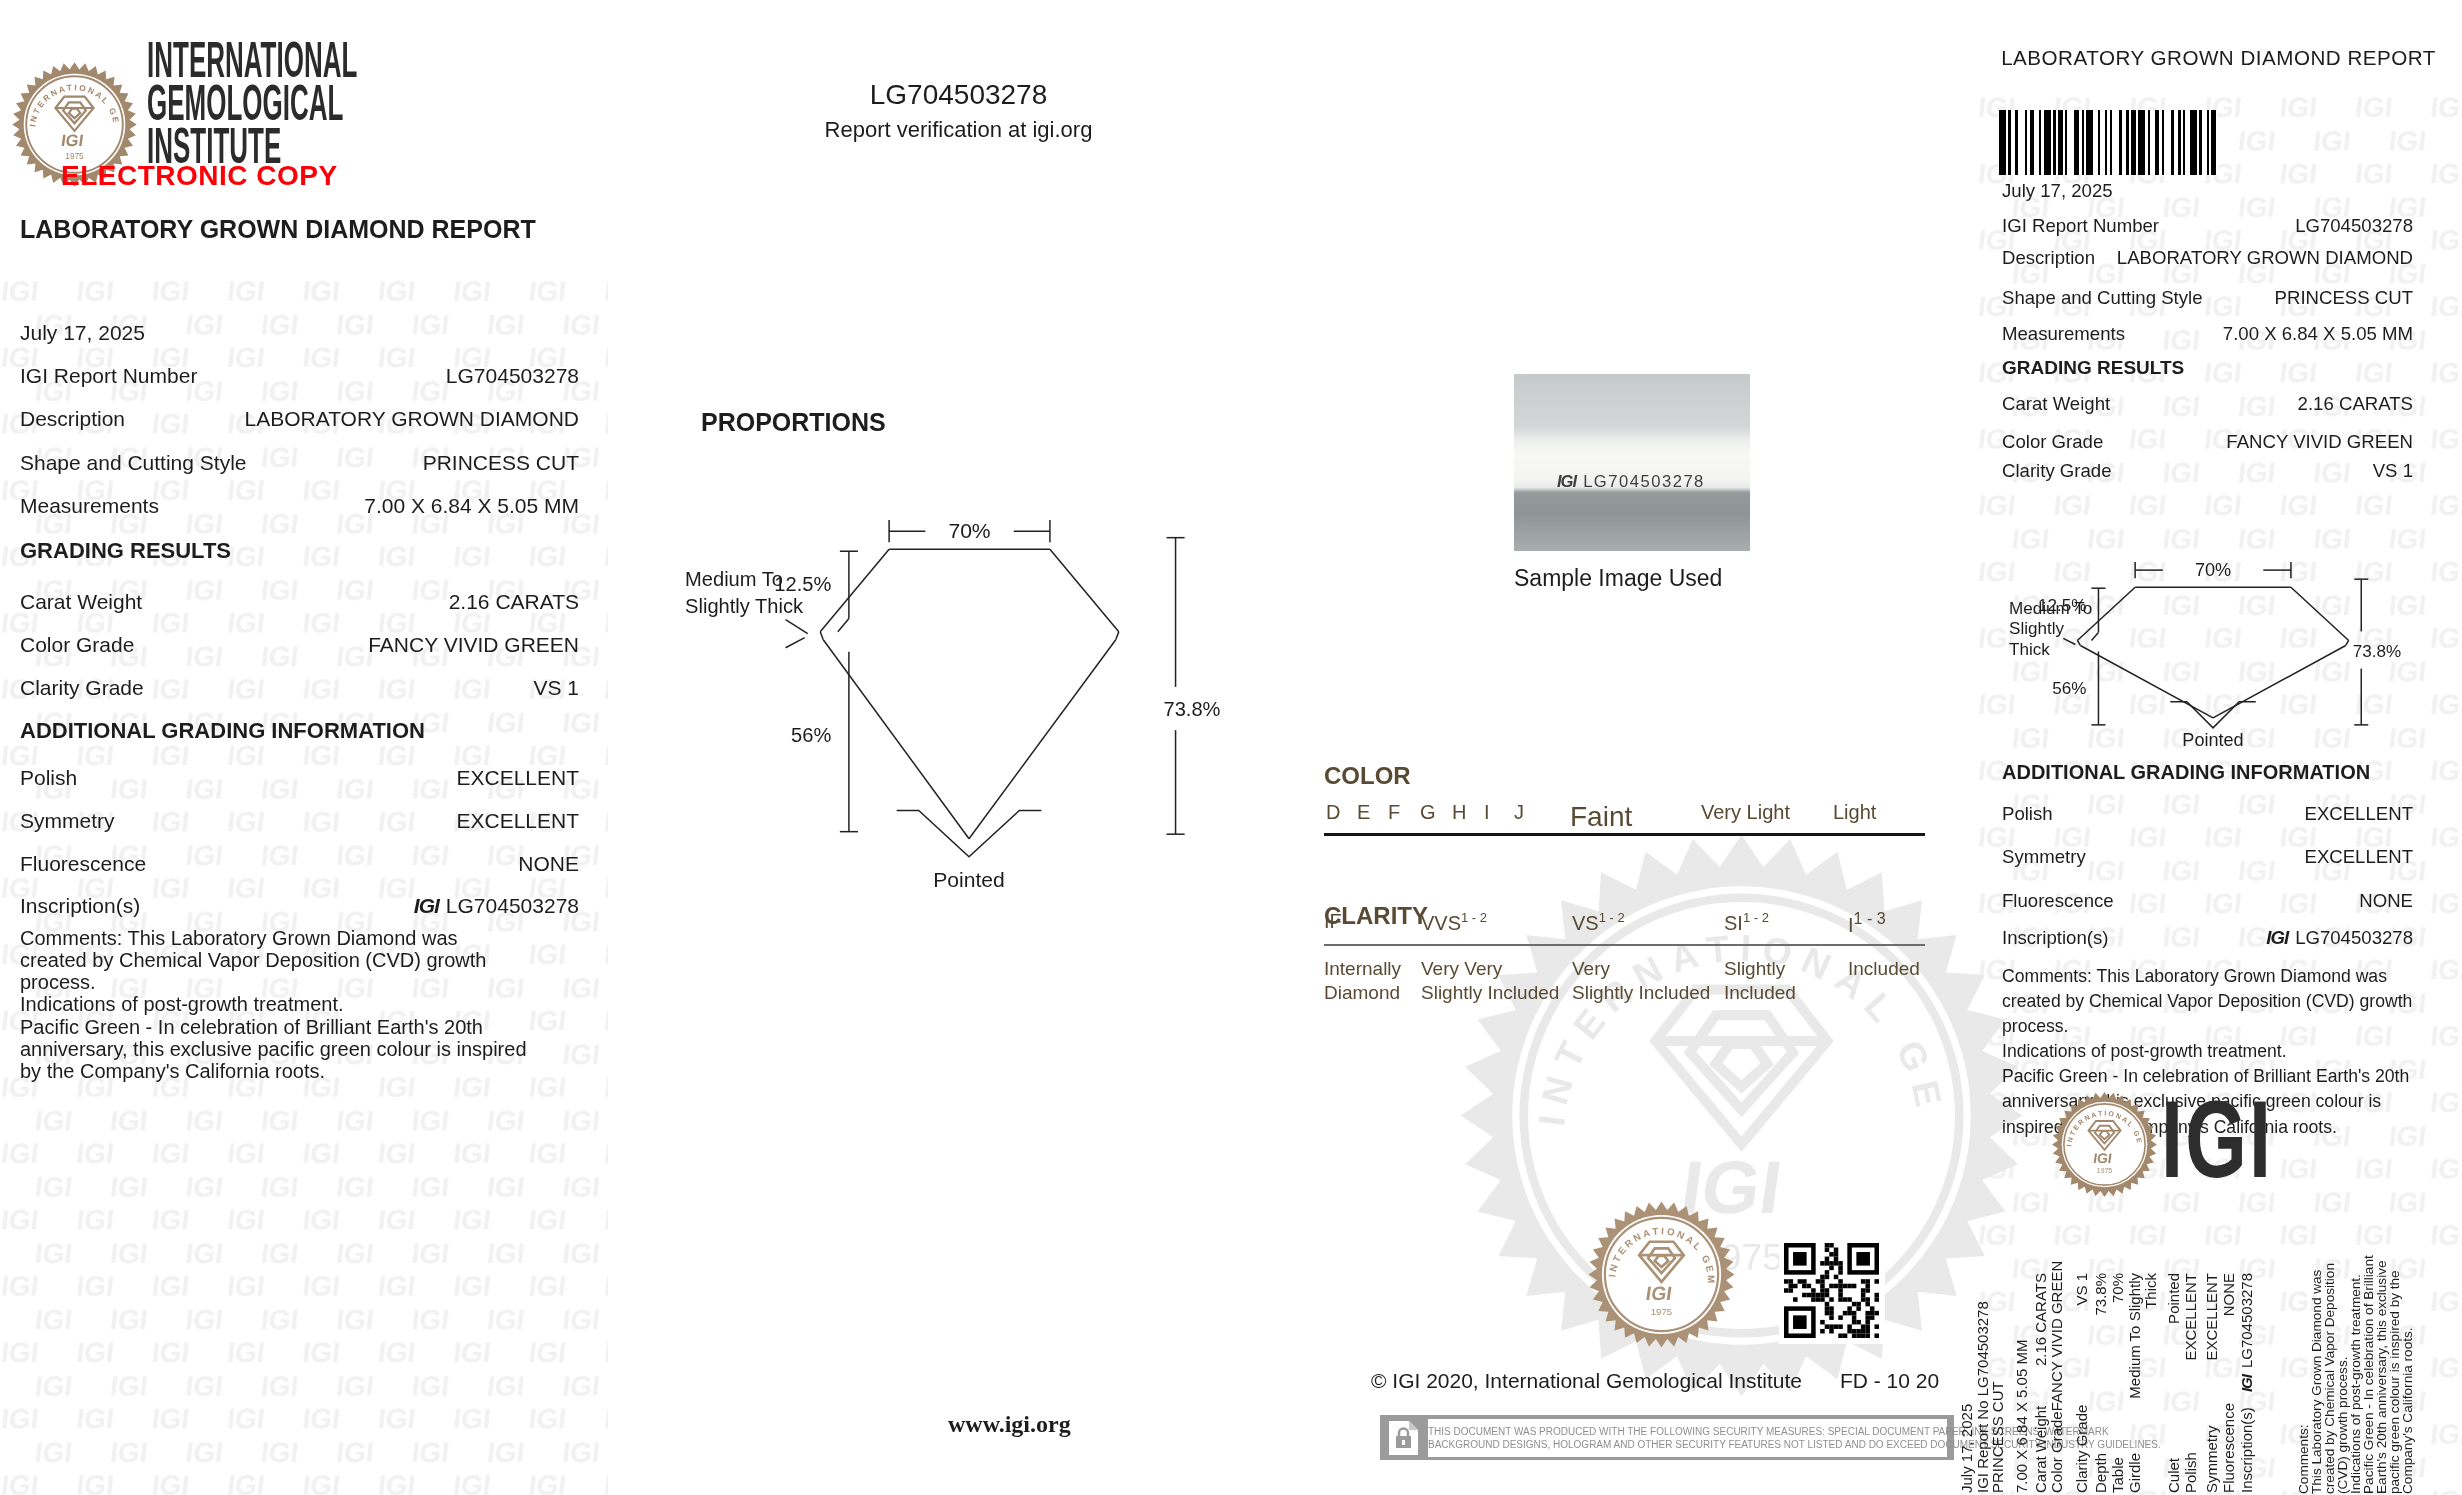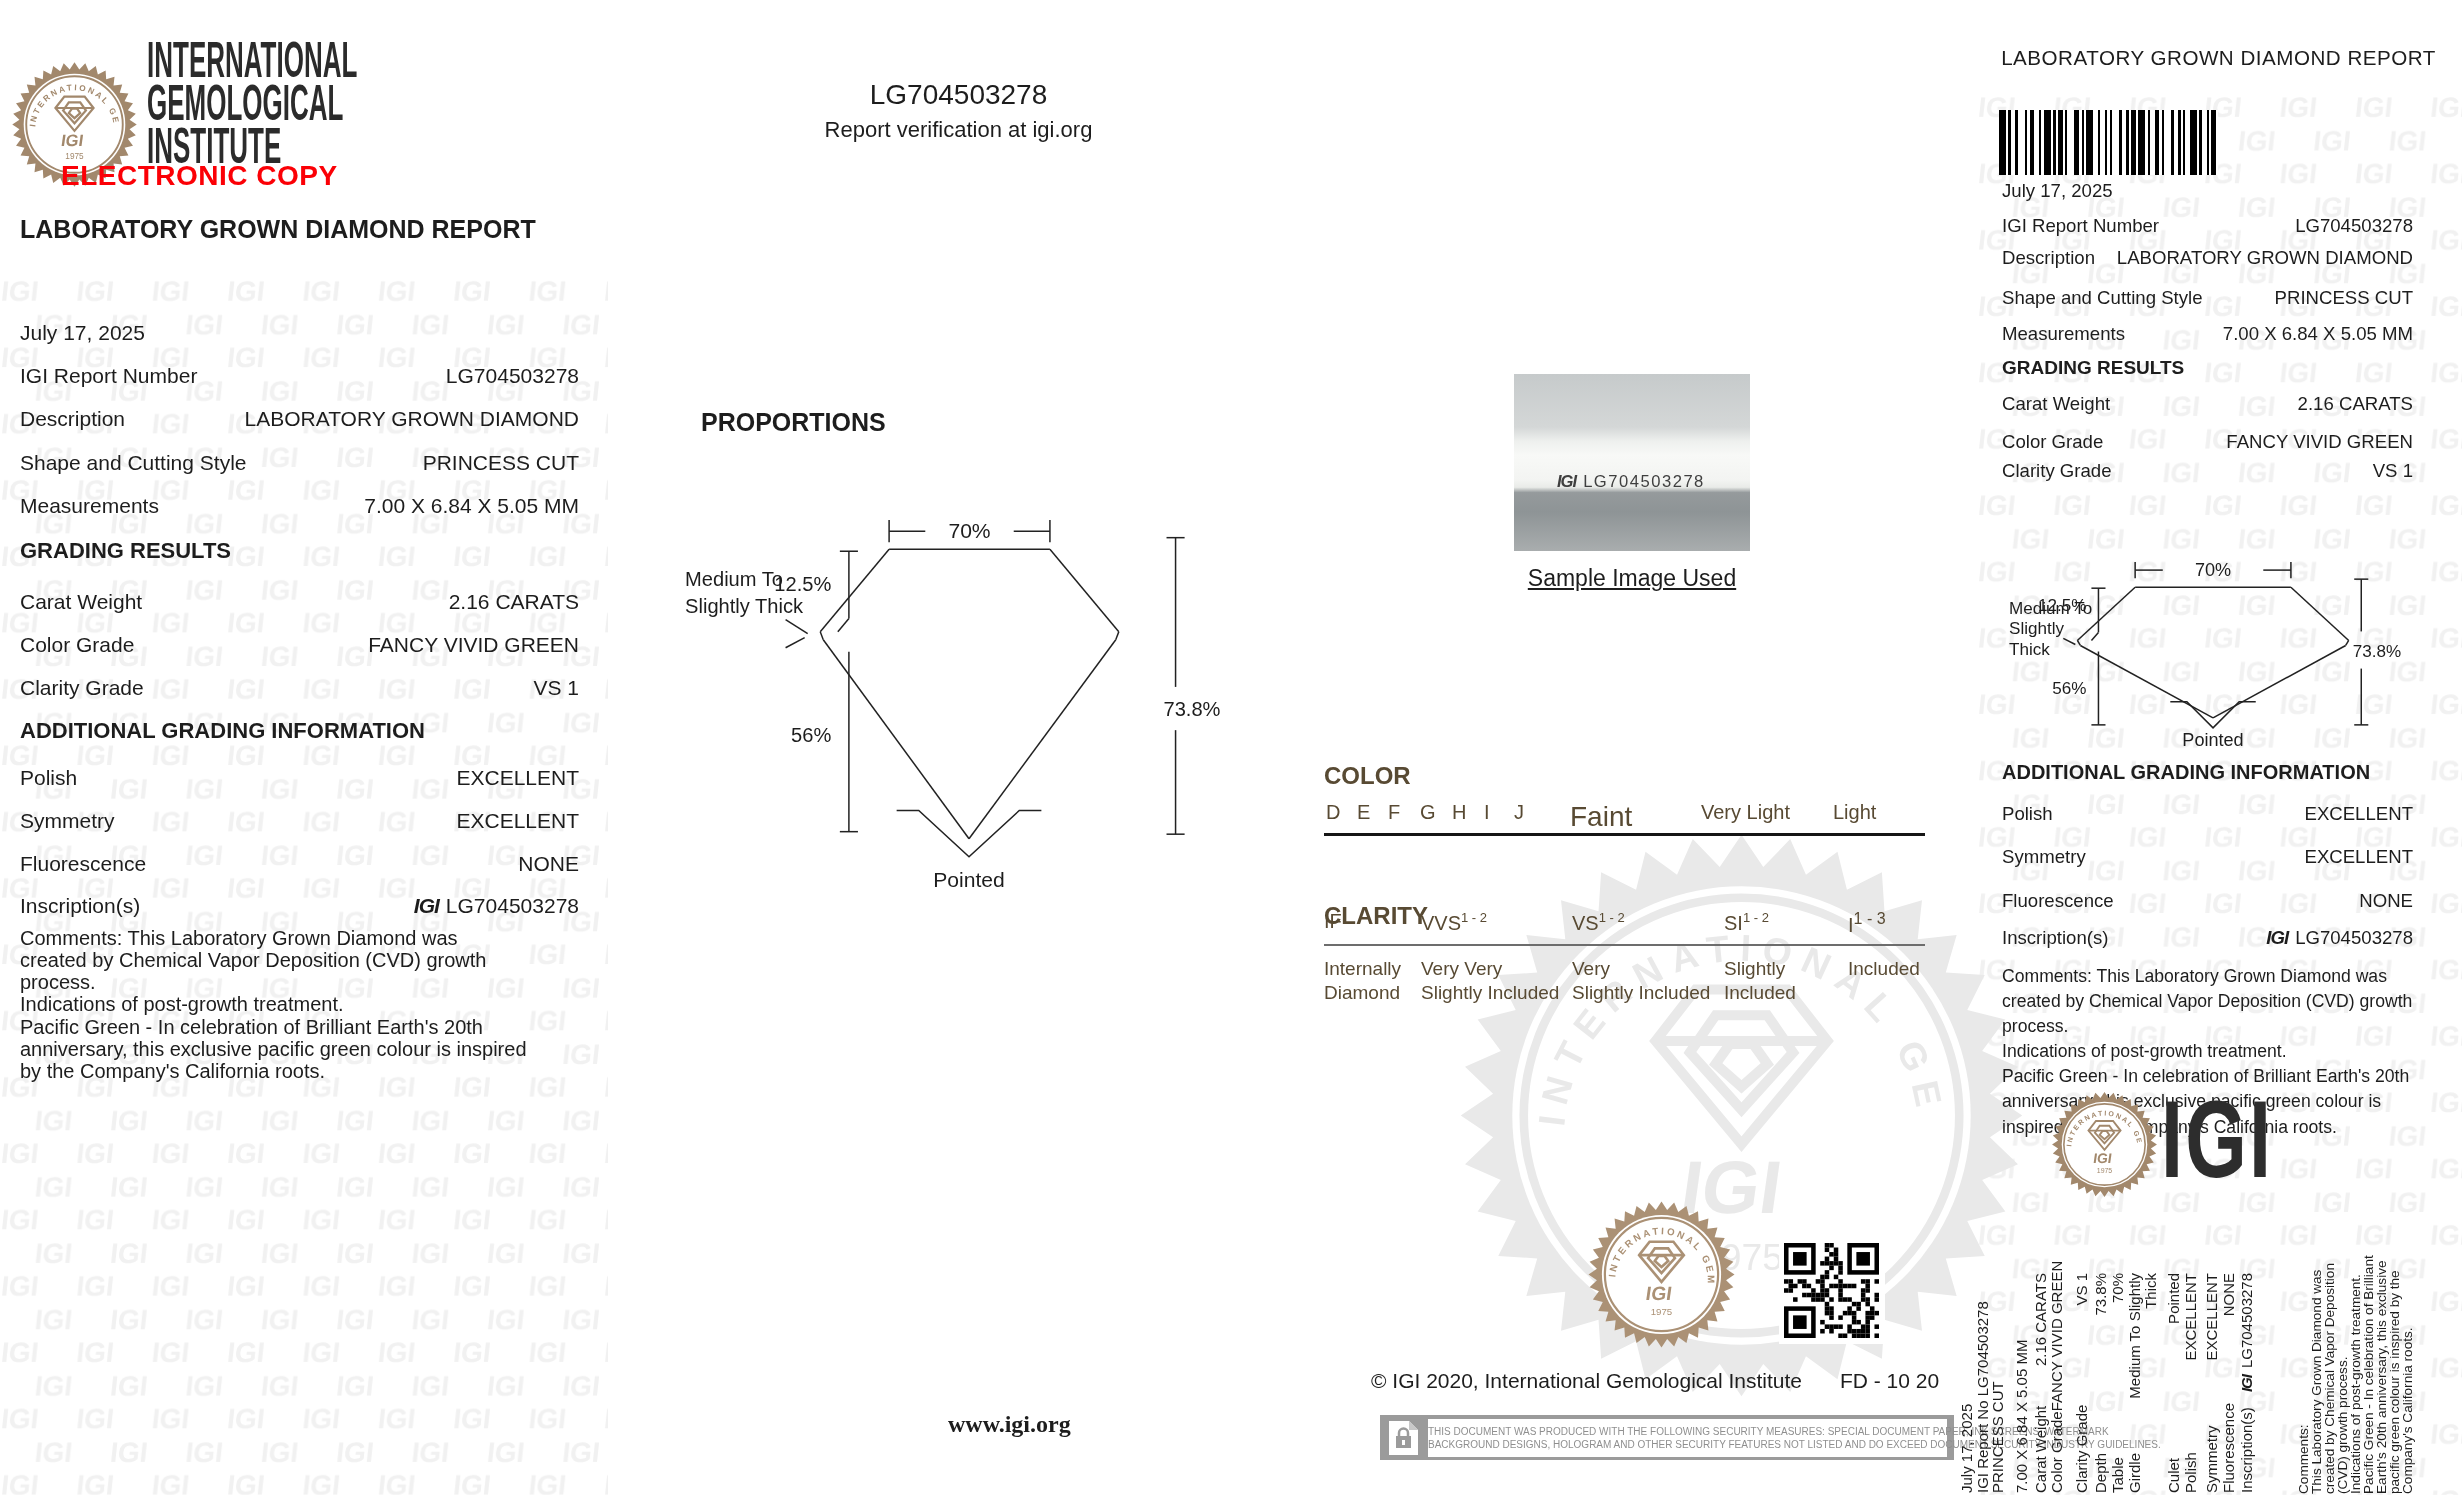--- a/index.html
+++ b/index.html
@@ -222,21 +222,21 @@
       <line x1="990" y1="65" x2="990" y2="362"></line>
     <line x1="990" y1="448" x2="990" y2="655"></line>
       <line x1="972" y1="655" x2="1008" y2="655"></line>
     <text x="966" y="420" font-size="40">73.8%</text>
     <text x="579" y="760" font-size="42" text-anchor="middle">Pointed</text>
   </svg>
 
   <div class="sample">
     <div class="insc"><span class="igimark">IGI</span><span>LG704503278</span></div>
   </div>
-  <div class="abs" style="left:1514px;top:565px;width:236px;text-align:center;font-size:23px;text-decoration:underline;">Sample Image Used</div>
+  <div class="abs" style="left:1514px;top:565px;width:236px;text-align:left;font-size:23px;">Sample Image Used</div>
 
   <div class="abs b brown" style="left:1324px;top:762px;font-size:24px;">COLOR</div>
   <div class="abs brown" style="left:1326px;top:801px;font-size:20px;">D</div>
   <div class="abs brown" style="left:1357px;top:801px;font-size:20px;">E</div>
   <div class="abs brown" style="left:1388px;top:801px;font-size:20px;">F</div>
   <div class="abs brown" style="left:1420px;top:801px;font-size:20px;">G</div>
   <div class="abs brown" style="left:1452px;top:801px;font-size:20px;">H</div>
   <div class="abs brown" style="left:1484px;top:801px;font-size:20px;">I</div>
   <div class="abs brown" style="left:1514px;top:801px;font-size:20px;">J</div>
   <div class="abs brown" style="left:1570px;top:801px;font-size:28px;">Faint</div>

